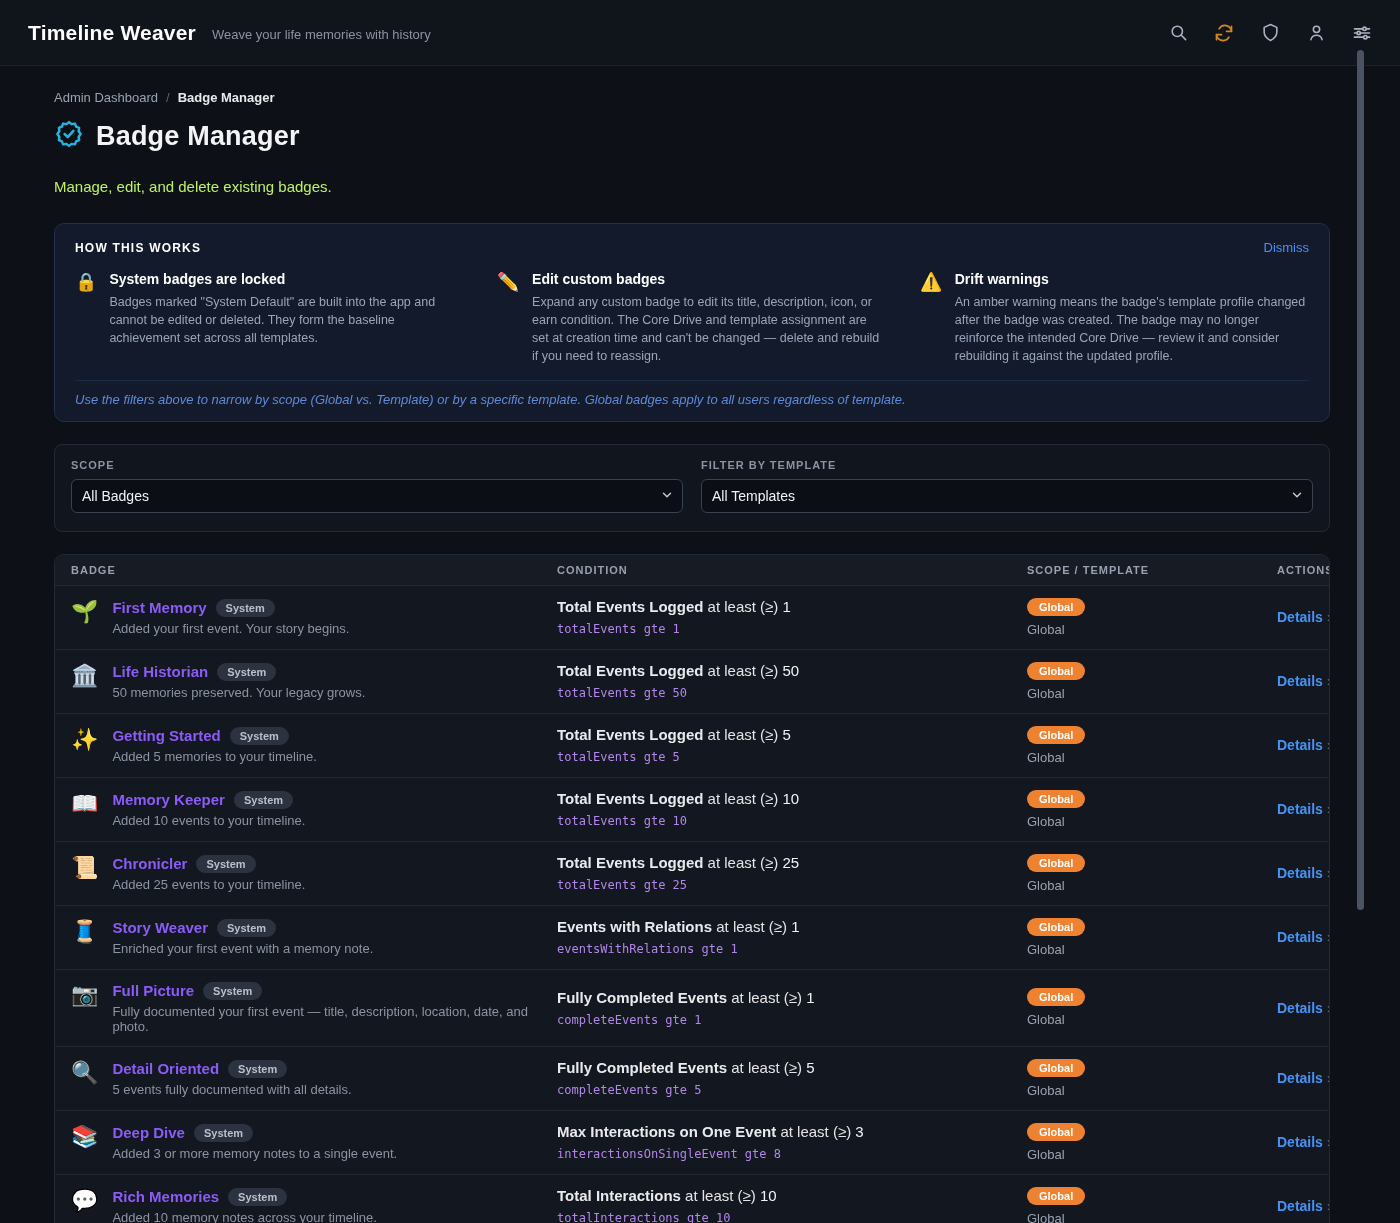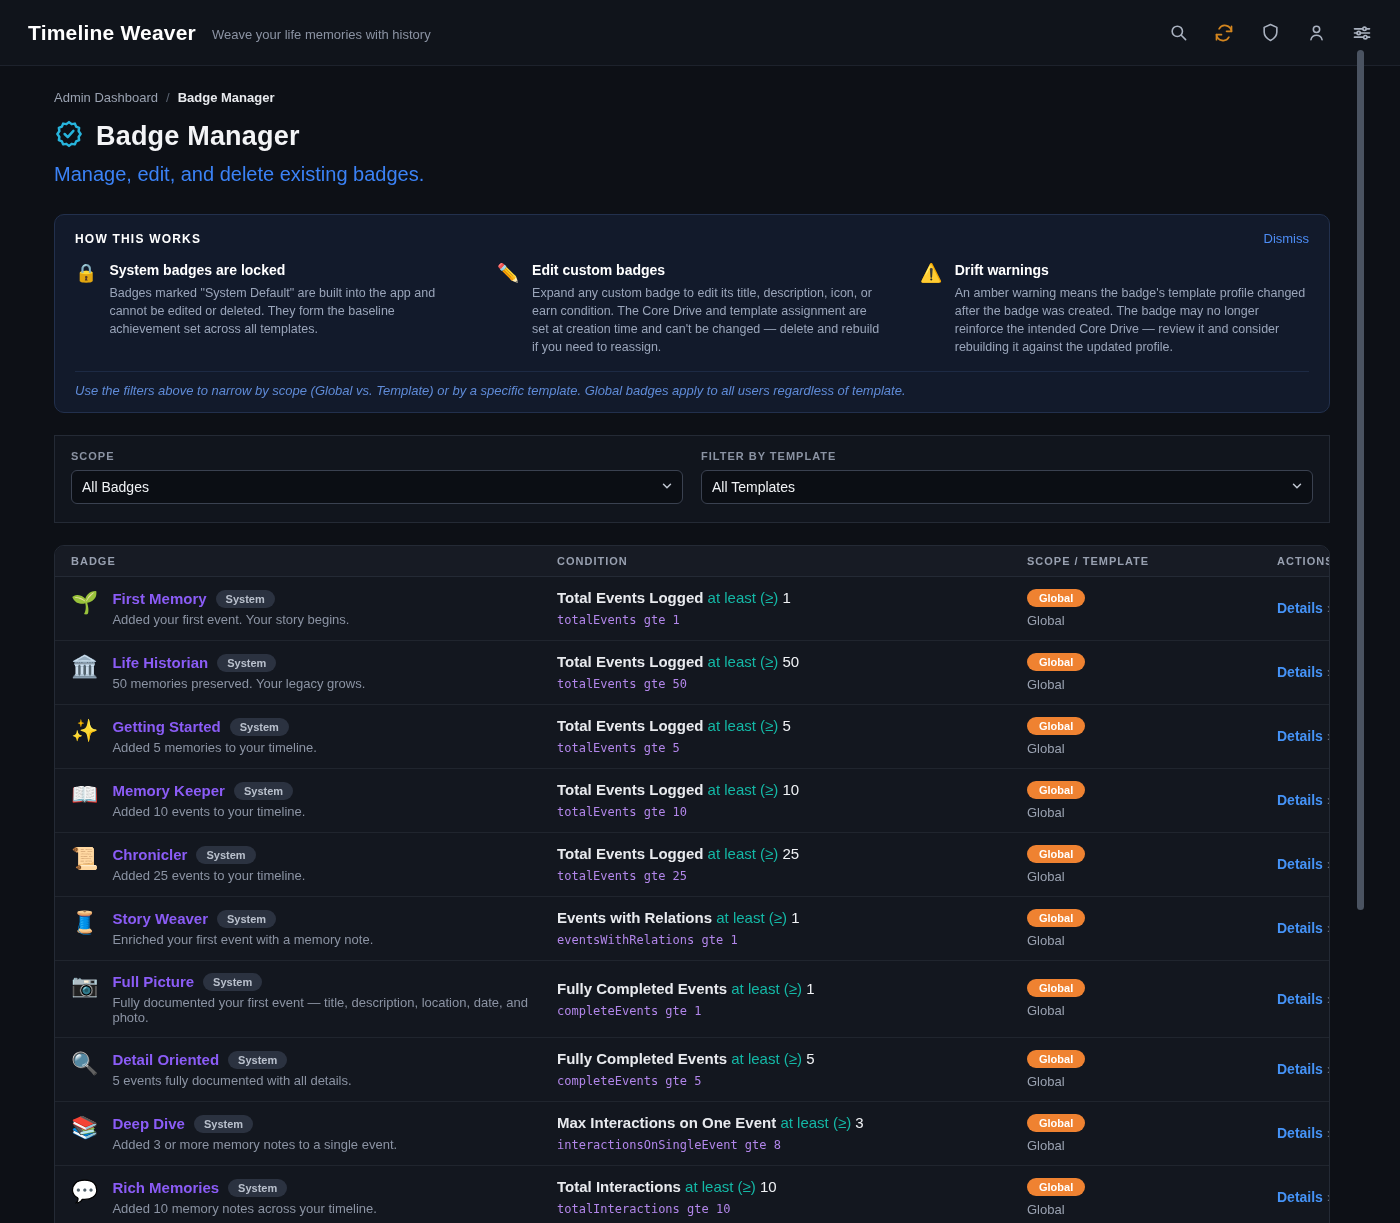--- a/index.html
+++ b/index.html
@@ -21,21 +21,21 @@
   .tb-icon{ width:20px; height:20px; display:flex; align-items:center; justify-content:center; cursor:pointer;}
   .tb-icon svg{ display:block; }
 
   
   .content{ padding:0 70px 0 54px; }
   .breadcrumb{ margin-top:24px; font-size:13px; color:#9aa2b1; display:flex; gap:8px; align-items:center;}
   .breadcrumb .sep{ color:#5b6472; }
   .breadcrumb .current{ color:#e8eaee; font-weight:bold; }
   .page-title-row{ display:flex; align-items:center; gap:12px; margin-top:14px; }
   .page-title{ font-size:27px; font-weight:bold; color:#f3f4f6; letter-spacing:.2px;}
-  .page-subtitle{ margin-top:10px; font-size:20px; color:#3b82f6; }
+  .page-subtitle{ margin-top:25px; font-size:15px; color:#bef264; }
 
   
   .infobox{
     margin-top:28px; background:#121a2b; border:1px solid #22304d;
     border-radius:10px; padding:16px 20px 14px 20px;
   }
   .infobox-top{ display:flex; justify-content:space-between; align-items:center; }
   .infobox-label{ color:#ffffff; font-size:12px; font-weight:bold; letter-spacing:1.2px; }
   .dismiss{ color:#4d8df6; font-size:13px; cursor:pointer; }
   .infobox-grid{ display:grid; grid-template-columns:1fr 1fr 1fr; gap:34px; margin-top:16px; }
@@ -44,21 +44,21 @@
   .info-title{ font-size:14px; font-weight:bold; color:#ffffff; }
   .info-body{ font-size:12.5px; color:#9aa5ba; line-height:1.45; margin-top:6px; }
   .infobox-note{
     margin-top:14px; padding-top:11px; border-top:1px solid #1d2a44;
     font-size:13px; font-style:italic; color:#5f8bd8;
   }
 
   
   .filter-card{
     margin-top:22px; background:#11151d; border:1px solid #242a35;
-    border-radius:0; padding:14px 16px 18px 16px;
+    border-radius:8px; padding:14px 16px 18px 16px;
     display:grid; grid-template-columns:1fr 1fr; gap:18px;
   }
   .filter-label{ font-size:11px; letter-spacing:1px; color:#8b93a3; font-weight:bold; margin-bottom:8px;}
   .select-wrap{ position:relative; }
   select{
     width:100%; height:34px; background:#0b0e14; color:#f0f2f5;
     border:1px solid #3a4150; border-radius:6px; padding:0 28px 0 10px;
     font-size:14px; font-family:"Liberation Sans", sans-serif;
     appearance:none; -webkit-appearance:none; outline:none; cursor:pointer;
   }
@@ -86,21 +86,21 @@
   .badge-emoji{ font-size:22px; line-height:26px; flex:0 0 26px; text-align:center; }
   .badge-name-line{ display:flex; align-items:center; gap:9px; }
   .badge-name{ font-size:15px; font-weight:bold; color:#8b5cf6; }
   .sys-pill{
     background:#2b3240; color:#b9c0cc; font-size:11px; font-weight:bold;
     padding:3px 10px; border-radius:999px;
   }
   .badge-desc{ font-size:13px; color:#8b93a3; margin-top:4px; }
   .cond-line{ font-size:15px; }
   .cond-name{ font-weight:bold; color:#e8eaee; }
-  .cond-qual{ color:#14b8a6; }
+  .cond-qual{ color:#e5e5e5; }
   .cond-val{ color:#f0f2f5; }
   .cond-code{
     margin-top:7px; font-family:"DejaVu Sans Mono", monospace;
     font-size:12px; color:#b286ea;
   }
   .scope-cell{ font-size:13px; color:#9aa2b1; }
   .scope-pill{
     display:inline-block; background:#ef8231; color:#ffffff; font-size:11px; font-weight:bold;
     padding:3px 12px; border-radius:999px; margin-bottom:6px;
   }

